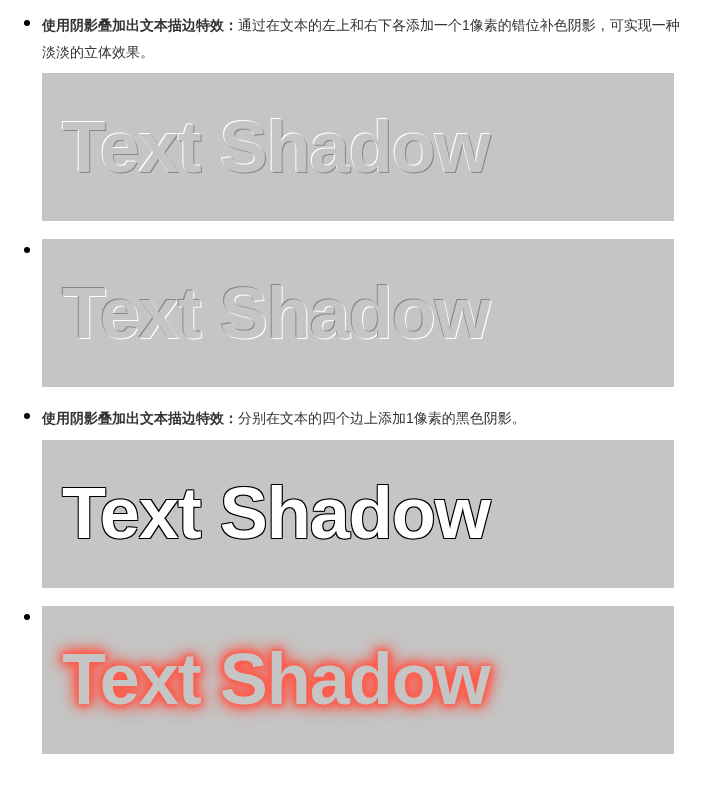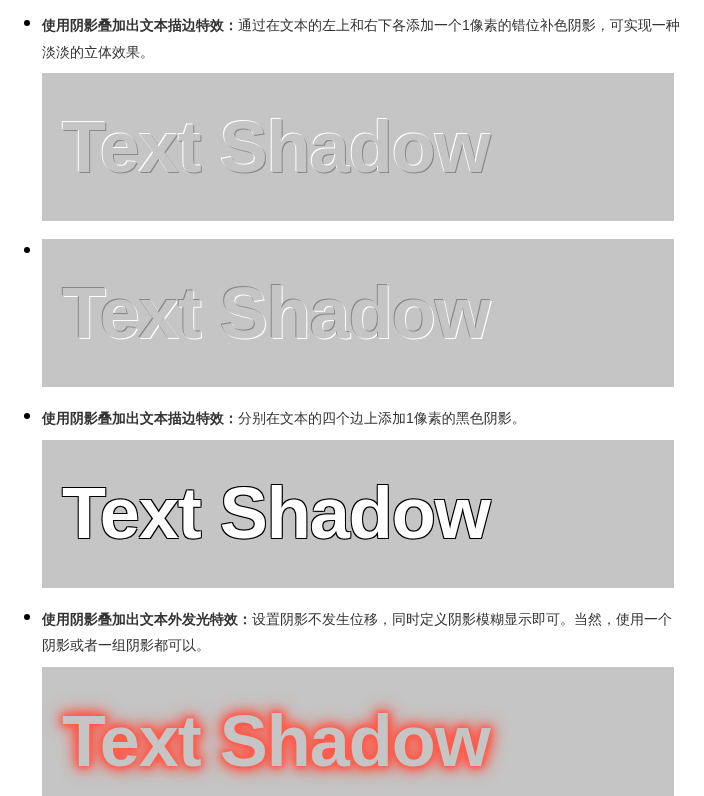--- a/index.html
+++ b/index.html
@@ -82,21 +82,18 @@
     <p class="desc">
       <span class="bold">使用阴影叠加出文本描边特效：</span><span>分别在文本的四个边上添加1像素的黑色阴影。</span>
     </p>
     <div class="demo">
       <span class="demo-text fx-stroke">Text Shadow</span>
     </div>
   </li>
 
   <li class="item">
     <span class="bullet"></span>
-    <p class="desc">
-      <span class="bold">使用阴影叠加出文本外发光特效：</span><span>设置阴影不发生位移，同时定义阴影模糊显示即可。当然，使用一个阴影或者一组阴影都可以。</span>
-    </p>
     <div class="demo">
       <span class="demo-text fx-glow">Text Shadow</span>
     </div>
   </li>
 
 </ul>
 
 </body></html>

